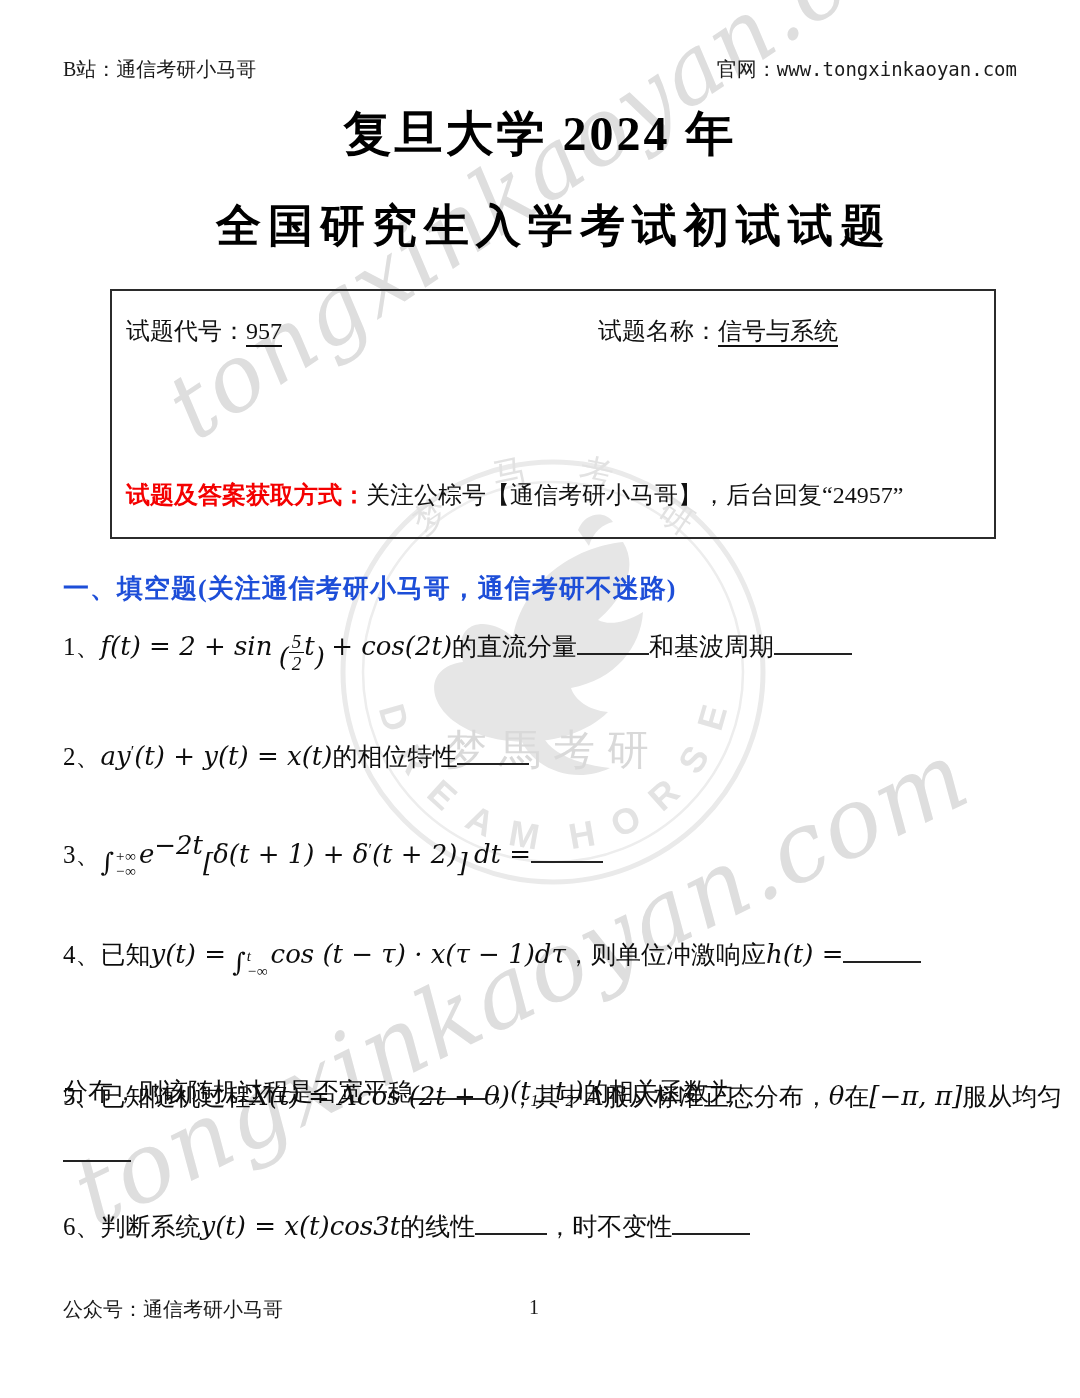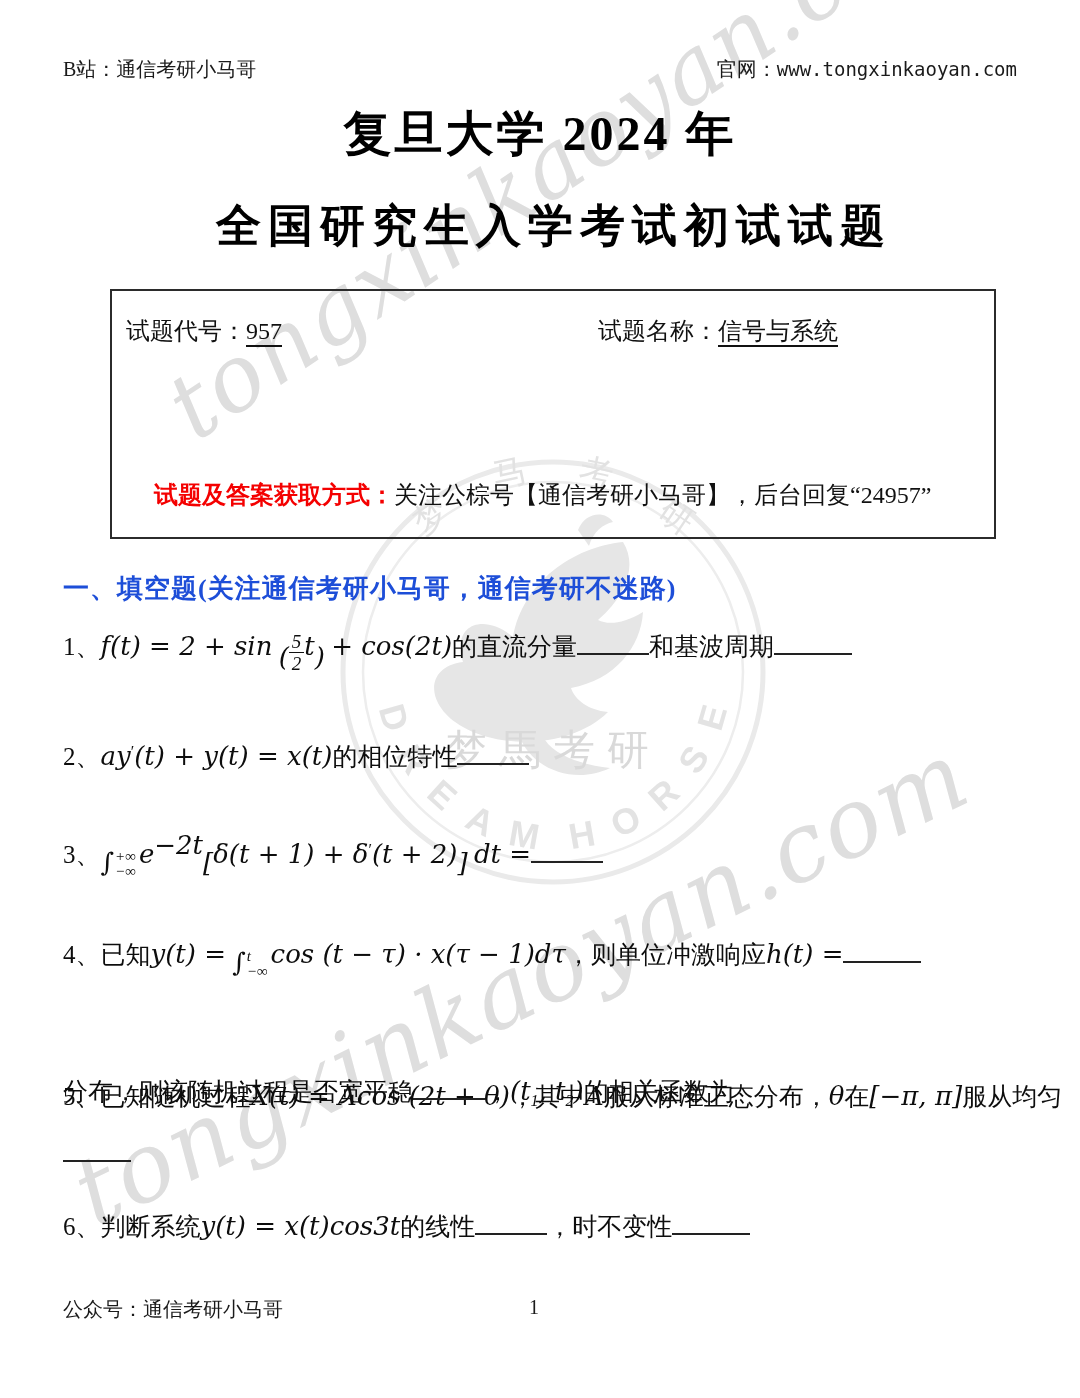--- a/index.html
+++ b/index.html
@@ -25,21 +25,21 @@
   .title.t2{top:196px;font-size:45px;letter-spacing:7px;padding-left:14px;}
   
   .ibox{position:absolute;left:110px;top:289px;width:886px;height:250px;border:2px solid #2b2b2b;
         box-sizing:border-box;font-size:24px;}
   .ibrow{position:absolute;left:14px;right:14px;white-space:nowrap;}
   .ibrow.r1{top:24px;}
   .ibrow.r2{top:108px;}
   .ibrow.r3{top:188px;}
   .ibcol2{position:absolute;left:472px;top:0;}
   .uval{text-decoration:underline;text-underline-offset:6px;text-decoration-thickness:1.5px;}
-  .red{color:#f40000;font-weight:bold;margin-left:28px;}
+  .red{color:#f40000;font-weight:bold;}
   
   .sect{position:absolute;left:63px;top:571px;font-size:26px;font-weight:bold;color:#1d4ed8;letter-spacing:1px;}
   .q{position:absolute;left:63px;white-space:nowrap;font-size:25px;color:#0d0d0d;}
   .q .m{font-family:"DejaVu Serif","Liberation Serif",serif;font-style:italic;font-size:26px;}
   .blank{display:inline-block;width:72px;height:20px;border-bottom:2.5px solid #222;vertical-align:baseline;}
   .blank.w78{width:78px;}
   .blank.w68{width:68px;}
   sup.pr{font-size:16px;vertical-align:8px;font-style:normal;}
   .frac{display:inline-block;vertical-align:-15px;text-align:center;font-style:italic;}
   .frac span{display:block;font-size:19px;line-height:21px;padding:0 3px;}

